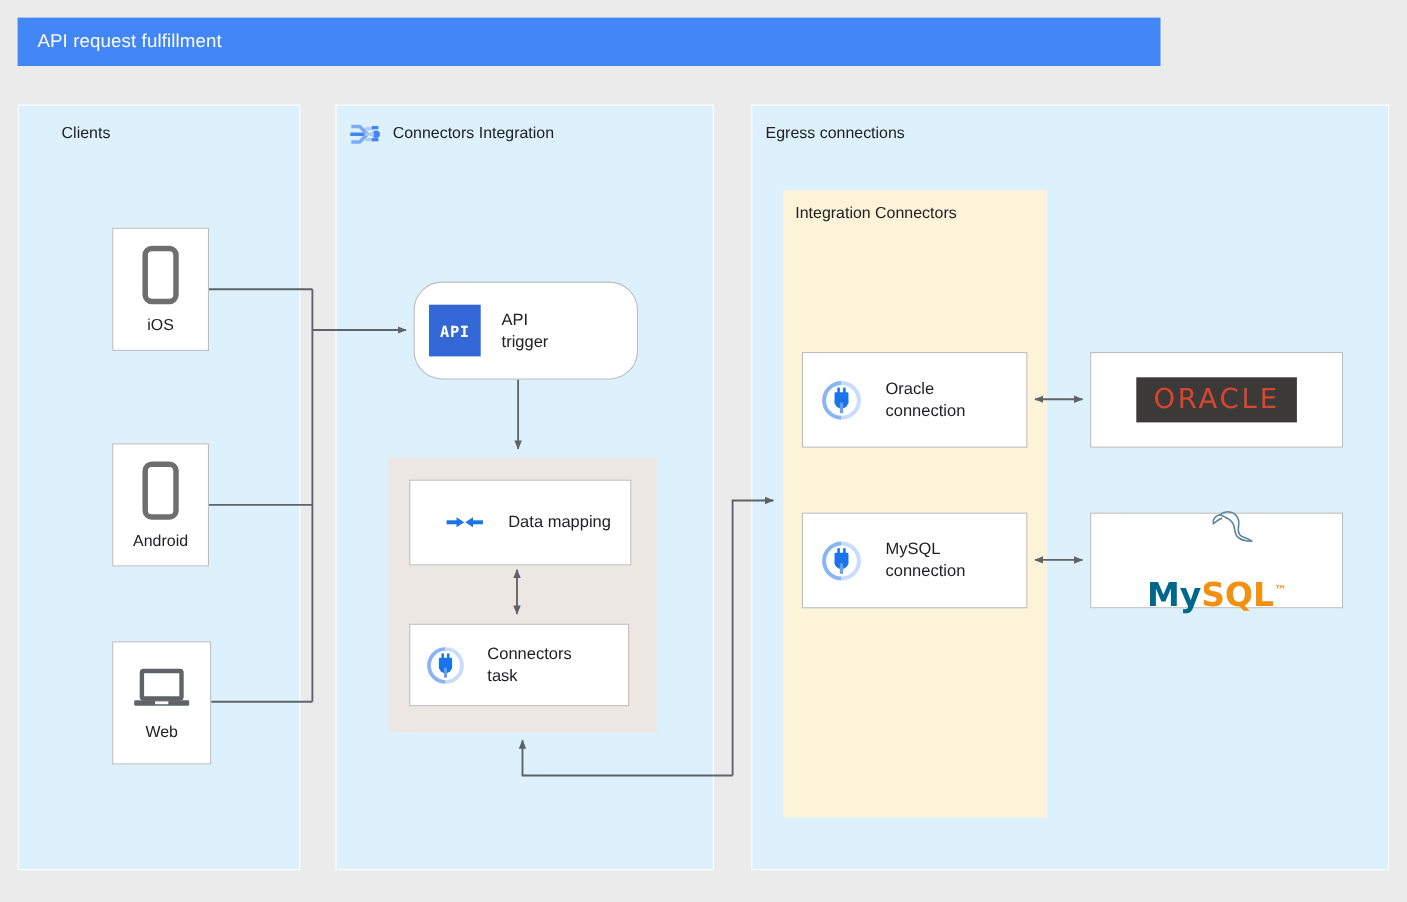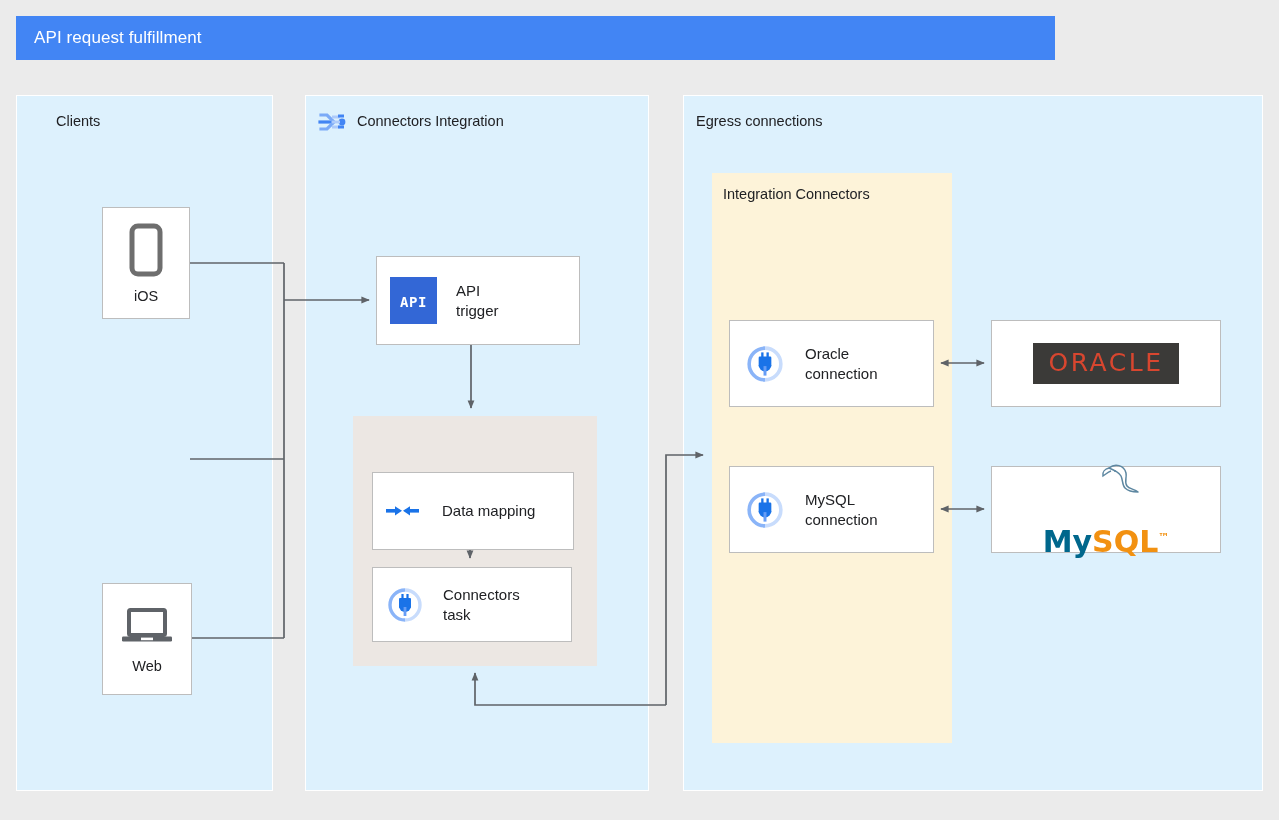--- a/index.html
+++ b/index.html
@@ -208,43 +208,51 @@
 
   <div class="node client" style="left:102px; top:207px; width:88px; height:112px;">
     <span class="node-icon">
       <svg width="40" height="56" viewBox="0 0 40 56">
         <rect x="6" y="3" width="28" height="48" rx="6" ry="6" fill="none" stroke="#6e6e6e" stroke-width="5"></rect>
       </svg>
     </span>
     <span class="client-label">iOS</span>
   </div>
 
+  <div class="node client" style="left:102px; top:403px; width:88px; height:112px;">
+    <span class="node-icon">
+      <svg width="40" height="56" viewBox="0 0 40 56">
+        <rect x="6" y="3" width="28" height="48" rx="6" ry="6" fill="none" stroke="#6e6e6e" stroke-width="5"></rect>
+      </svg>
+    </span>
+    <span class="client-label">Android</span>
+  </div>
 
   <div class="node client" style="left:102px; top:583px; width:90px; height:112px;">
     <span class="node-icon">
       <svg width="56" height="44" viewBox="0 0 56 44">
         <rect x="10" y="5" width="36" height="25" rx="1.5" fill="none" stroke="#5f6368" stroke-width="4"></rect>
         <rect x="3" y="31.5" width="50" height="5" rx="1.2" fill="#5f6368"></rect>
         <rect x="22" y="32.6" width="12" height="2.6" fill="#ffffff"></rect>
       </svg>
     </span>
     <span class="client-label">Web</span>
   </div>
 
-  <div class="node" style="left:376px; top:256px; width:204px; height:89px; padding-left:13px;">
+  <div class="node" style="left:376px; top:256px; width:204px; height:89px; padding-left:13px;border-radius:26px;">
     <span class="node-icon" style="width:47px; height:47px; background:#3367d6;">
       <svg width="47" height="47" viewBox="0 0 47 47">
         <text x="23.5" y="29.5" text-anchor="middle" fill="#ffffff" font-family="DejaVu Sans Mono, monospace" font-size="14" font-weight="bold" letter-spacing="0.5">API</text>
       </svg>
     </span>
     <span class="node-label" style="margin-left:19px;">API
 trigger</span>
   </div>
 
-  <div class="node" style="left:372px; top:436px; width:202px; height:78px; padding-left:12px;margin-top:36px;">
+  <div class="node" style="left:372px; top:436px; width:202px; height:78px; padding-left:32px;">
     <span class="node-icon" style="width:36px; height:30px;">
       <svg width="36" height="30" viewBox="0 0 36 30">
         <g fill="#1a73e8">
           <rect x="1" y="13" width="11" height="3.6"></rect>
           <path d="M10 10.2 L17 14.8 L10 19.4 z"></path>
           <rect x="23" y="13" width="11" height="3.6"></rect>
           <path d="M25 10.2 L18 14.8 L25 19.4 z"></path>
         </g>
       </svg>
     </span>

